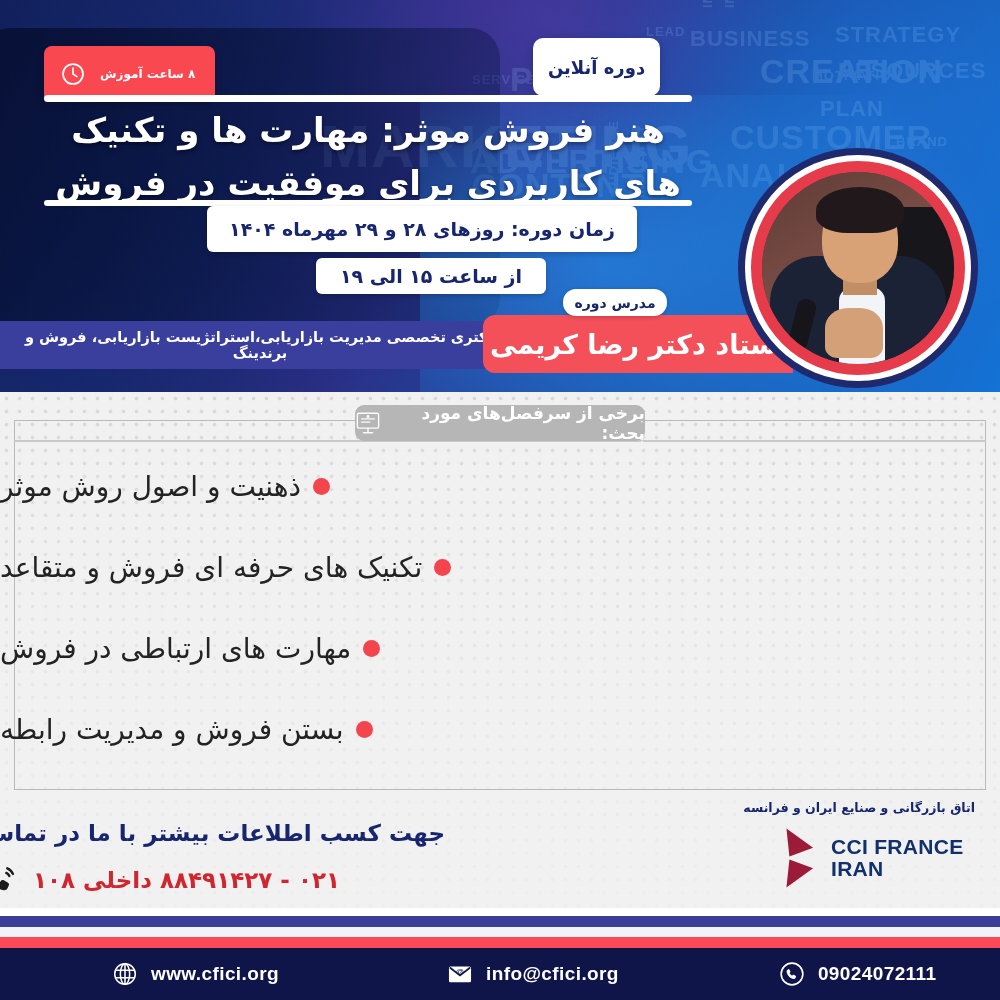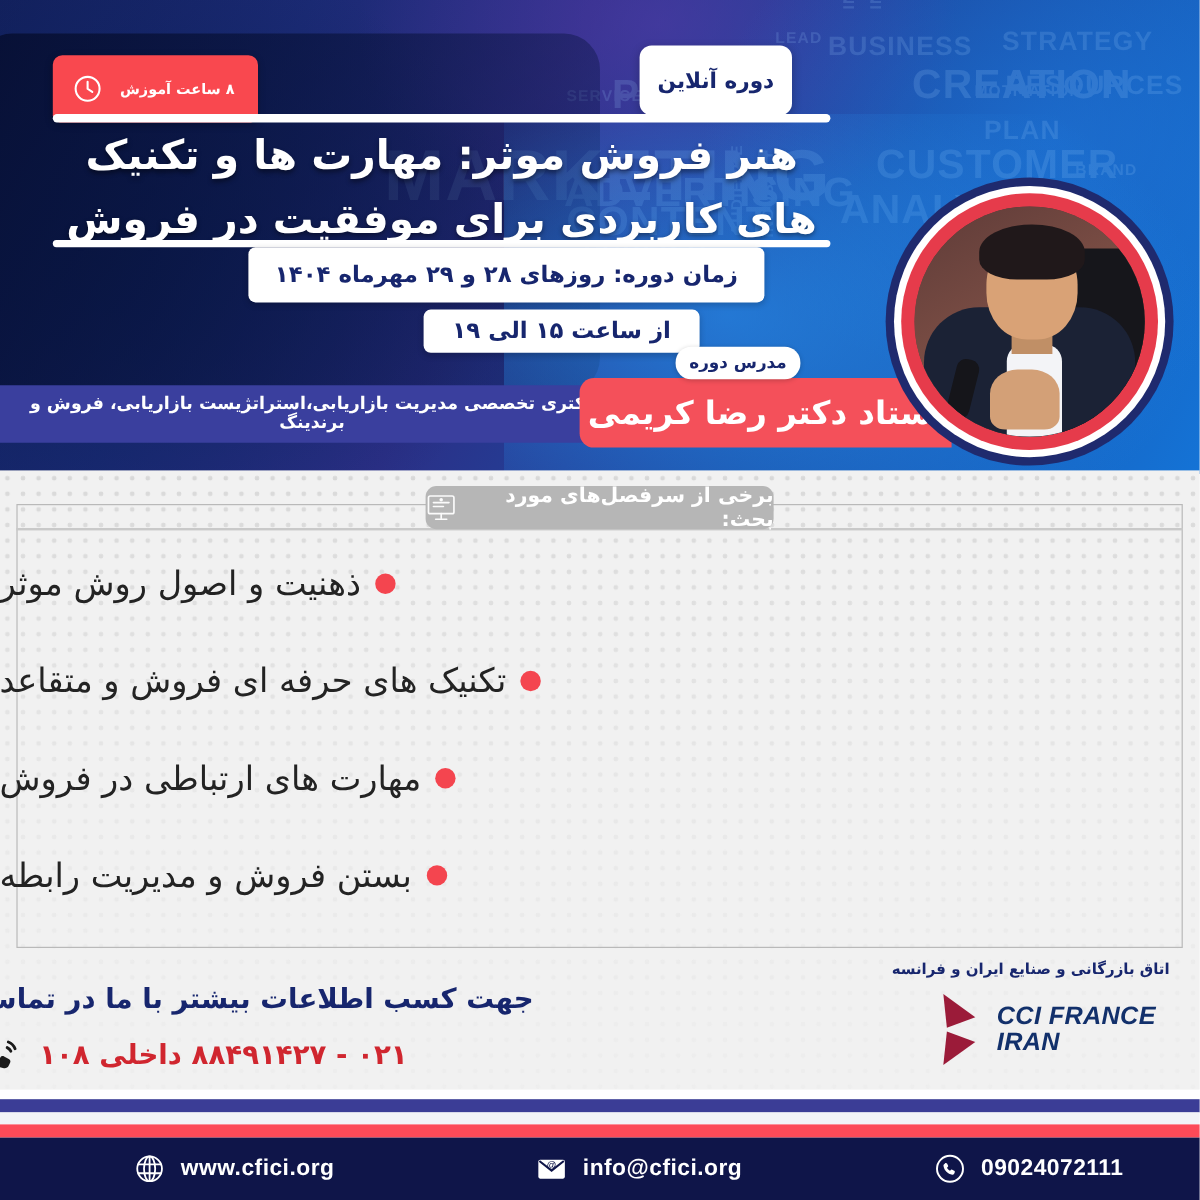--- a/index.html
+++ b/index.html
@@ -85,21 +85,20 @@
     display:flex; align-items:center; justify-content:center;
     color:#17266e; font-size:19px; font-weight:700; direction:rtl;
     box-shadow:0 2px 5px rgba(0,0,0,.2);
   }
   .time-box {
     position:absolute; left:316px; top:258px; width:230px; height:36px;
     background:#ffffff; border-radius:6px;
     display:flex; align-items:center; justify-content:center;
     color:#17266e; font-size:19px; font-weight:700; direction:rtl;
     box-shadow:0 2px 5px rgba(0,0,0,.2);
-    margin-left:37px;
   }
 
   
   .teacher-pill {
     position:absolute; left:563px; top:289px; width:104px; height:27px;
     background:#ffffff; border-radius:13px;
     display:flex; align-items:center; justify-content:center;
     color:#17266e; font-size:14px; font-weight:700; direction:rtl;
     box-shadow:0 1px 4px rgba(0,0,0,.22); z-index:6;
   }
@@ -217,21 +216,21 @@
   }
 
   
   .logo-block { position:absolute; left:745px; top:800px; width:230px; }
   .logo-fa {
     text-align:center; color:#17266e; font-size:12.5px; font-weight:700;
     direction:rtl; margin-bottom:6px; white-space:nowrap;
   }
   .logo-row { display:flex; align-items:center; gap:12px; direction:ltr; }
   .logo-mark { width:74px; height:74px; flex:0 0 auto; }
-  .logo-text { line-height:1.05;font-style:italic; }
+  .logo-text { line-height:1.05; }
   .logo-text div {
     color:#12306b; font-family:"Liberation Sans", sans-serif;
     font-size:21px; font-weight:700; letter-spacing:.3px;
   }
 
   
   .stripe-blue  { position:absolute; left:0; top:916px; width:1000px; height:11px; background:#3b3d96; }
   .stripe-white { position:absolute; left:0; top:927px; width:1000px; height:10px; background:#f2f3f7; }
   .stripe-red   { position:absolute; left:0; top:937px; width:1000px; height:11px; background:#fc4a58; }
 

